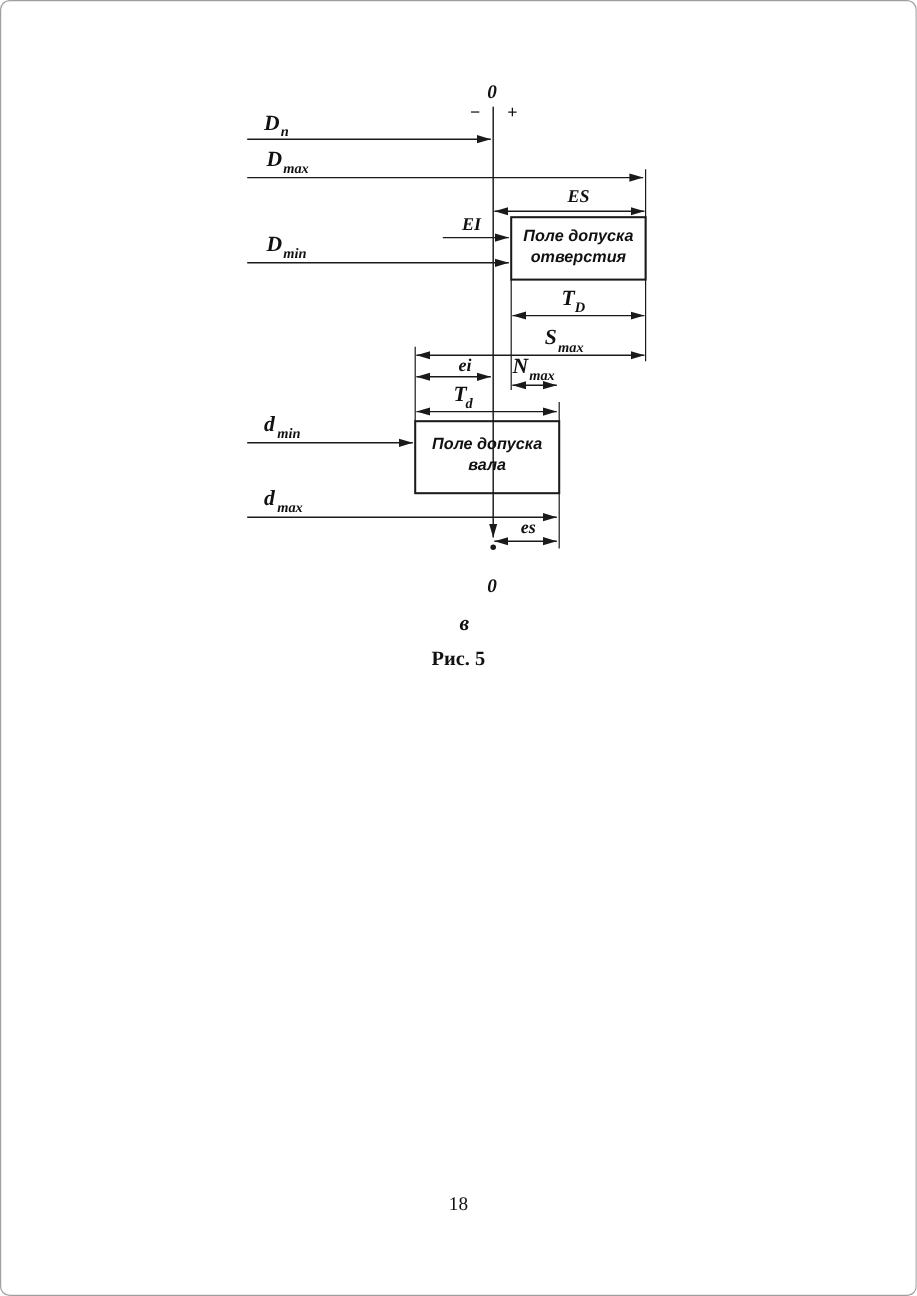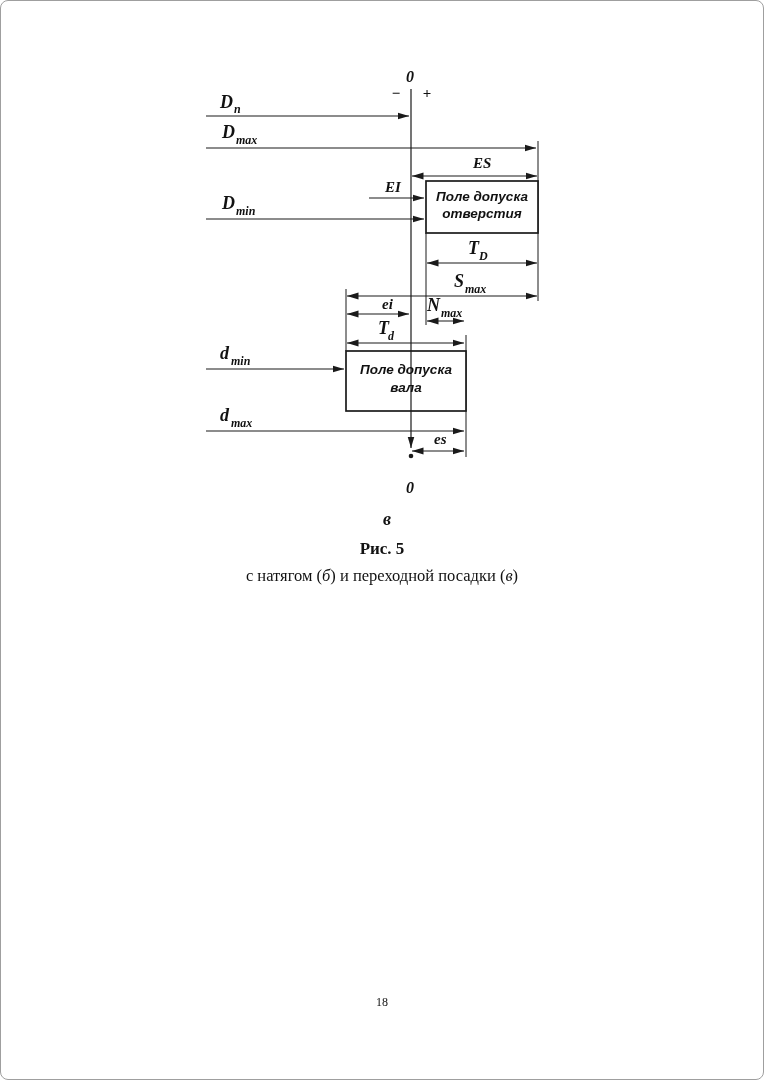--- a/index.html
+++ b/index.html
@@ -27,21 +27,21 @@
   .subfig{font-family:"Liberation Serif",serif;font-style:italic;font-weight:bold;font-size:18px;fill:#111;}
   .caption-block{
     position:absolute;top:538px;left:0;right:0;
     text-align:center;
   }
   .fig-title{font-weight:bold;font-size:17px;margin-bottom:5px;}
   .caption-line{font-size:16.5px;line-height:1.4;}
   .caption-line i{font-style:italic;}
   .page-number{
     position:absolute;top:994px;left:0;right:0;
-    text-align:center;font-size:12px;
+    text-align:center;font-size:16px;
   }
 </style>
 </head>
 <body>
 
 <div class="page">
 
   <svg width="764" height="540" viewBox="0 0 764 540">
     <defs>
       <marker id="arr" viewBox="0 0 12 8" refX="11.5" refY="4" markerWidth="12" markerHeight="8" markerUnits="userSpaceOnUse" orient="auto-start-reverse">
@@ -126,18 +126,17 @@
     <g>
       <text class="boxtext" x="481" y="200" text-anchor="middle">Поле допуска</text>
       <text class="boxtext" x="481" y="217" text-anchor="middle">отверстия</text>
       <text class="boxtext" x="405" y="373" text-anchor="middle">Поле допуска</text>
       <text class="boxtext" x="405" y="391" text-anchor="middle">вала</text>
     </g>
   </svg>
 
   <div class="caption-block">
     <div class="fig-title">Рис. 5</div>
-    <div class="caption-line"><span>с натягом (</span><i>б</i><span>) и переходной посадки (</span><i>в</i><span>)</span></div>
   </div>
 
   <div class="page-number">18</div>
 
 </div>
 
 </body></html>

